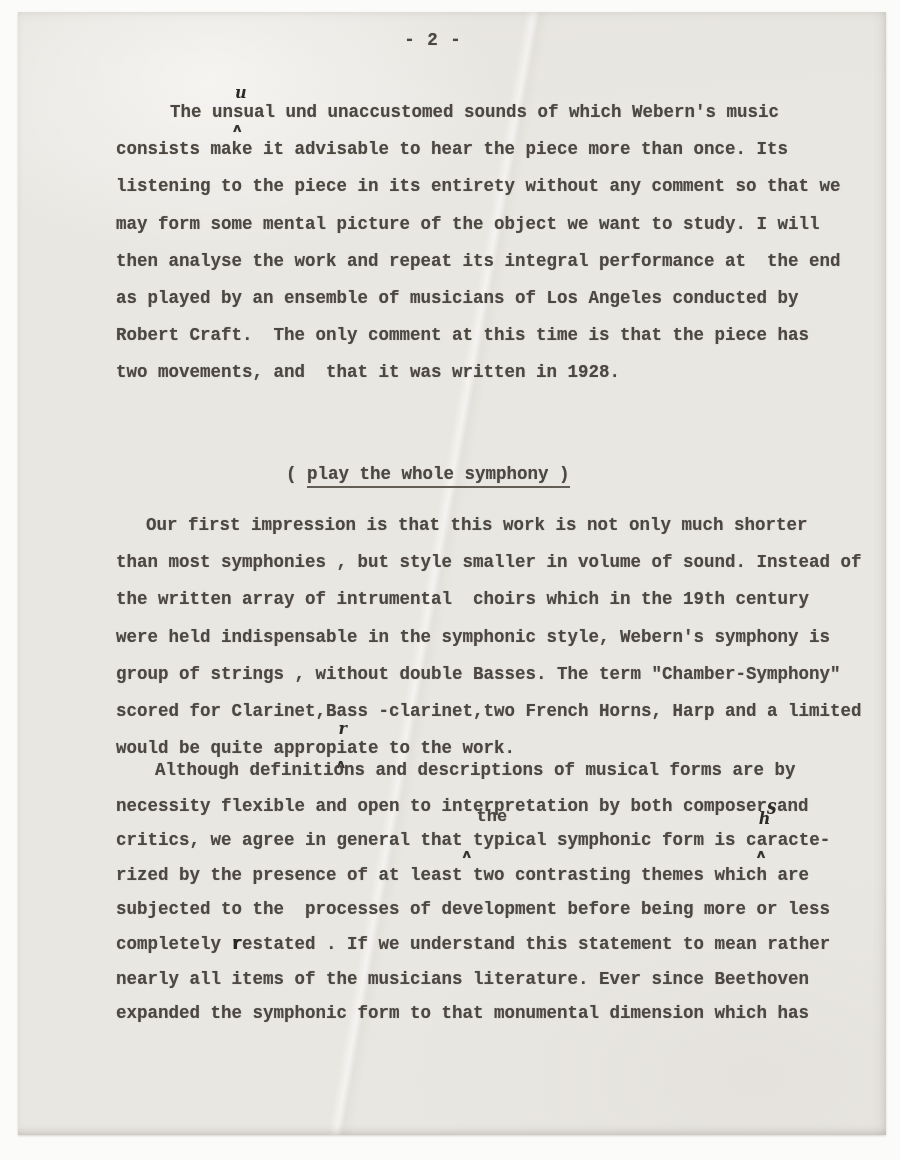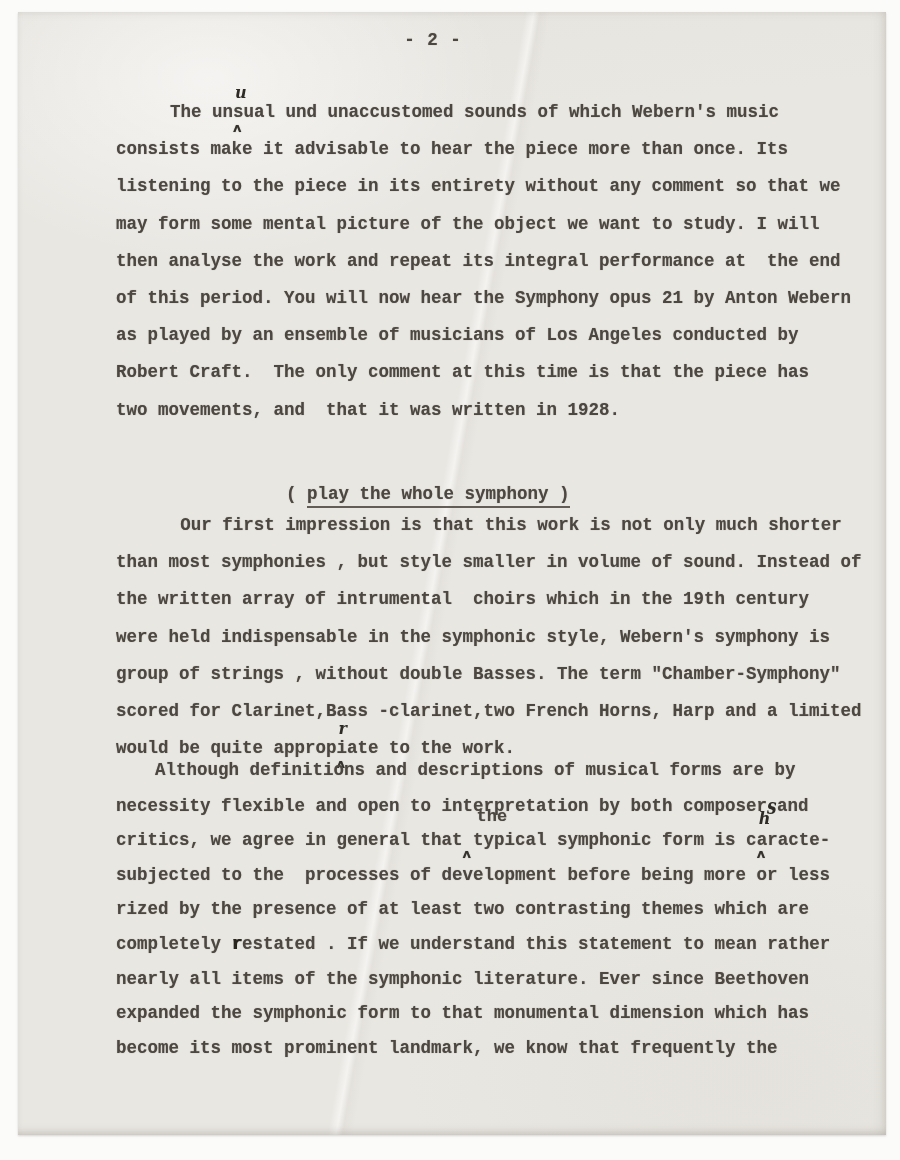--- a/index.html
+++ b/index.html
@@ -28,24 +28,24 @@
   .page-number{
     position:absolute;left:0;right:0;top:16px;margin-right:38px;
     text-align:center;font-size:17.5px;line-height:24px;letter-spacing:1px;
   }
   .para{position:absolute;left:98px;width:760px;font-size:17.5px;}
   .para .line{white-space:pre;}
   .p1{top:82px;line-height:37.2px;}
   .p2{top:495px;line-height:37.2px;}
   .p3{top:741px;line-height:34.6px;}
   .p1 .line:first-child{padding-left:54px;}
-  .p2 .line:first-child{padding-left:30px;text-align:center;}
+  .p2 .line:first-child{padding-left:30px;}
   .p3 .line:first-child{padding-left:39px;}
   .heading{position:absolute;left:268px;top:444px;font-size:17.5px;line-height:37.2px;}
-  .heading .line{white-space:pre;margin-top:20px;}
+  .heading .line{white-space:pre;}
   .underline{border-bottom:2px solid rgba(74,68,60,0.85);padding-bottom:2px;}
   
   .ins{position:relative;display:inline-block;width:0;height:1em;overflow:visible;vertical-align:baseline;}
   .ins-letter{position:absolute;white-space:nowrap;}
   .ins.hand .ins-letter{
     left:2px;top:-26px;
     font-family:"DejaVu Serif",serif;font-style:italic;font-weight:bold;
     font-size:16px;color:#2e2b26;text-shadow:none;
   }
   .ins.typed .ins-letter{
@@ -70,21 +70,20 @@
 
 <div class="paper">
   <div class="page-number ink">- 2 -</div>
 
   <div class="para p1 ink">
       <div class="line">The un<span class="ins hand"><span class="ins-letter">u</span><span class="ins-caret">ʌ</span></span>sual und unaccustomed sounds of which Webern's music</div>
       <div class="line">consists make it advisable to hear the piece more than once. Its</div>
       <div class="line">listening to the piece in its entirety without any comment so that we</div>
       <div class="line">may form some mental picture of the object we want to study. I will</div>
       <div class="line">then analyse the work and repeat its integral performance at  the end</div>
-      <div class="line">of this period. You will now hear the Symphony opus 21 by Anton Webern</div>
       <div class="line">as played by an ensemble of musicians of Los Angeles conducted by</div>
       <div class="line">Robert Craft.  The only comment at this time is that the piece has</div>
       <div class="line">two movements, and  that it was written in 1928.</div>
     </div>
 
   <div class="heading ink">
       <div class="line">( <span class="underline">play the whole symphony )</span></div>
     </div>
 
   <div class="para p2 ink">
@@ -94,20 +93,19 @@
       <div class="line">were held indispensable in the symphonic style, Webern's symphony is</div>
       <div class="line">group of strings , without double Basses. The term "Chamber-Symphony"</div>
       <div class="line">scored for Clarinet,Bass -clarinet,two French Horns, Harp and a limited</div>
       <div class="line">would be quite approp<span class="ins hand"><span class="ins-letter">r</span><span class="ins-caret">ʌ</span></span>iate to the work.</div>
     </div>
 
   <div class="para p3 ink">
       <div class="line">Although definitions and descriptions of musical forms are by</div>
       <div class="line">necessity flexible and open to interpretation by both composer<span class="hand-inline">s</span>and</div>
       <div class="line">critics, we agree in general that<span class="ins typed"><span class="ins-letter">the</span><span class="ins-caret">ʌ</span></span> typical symphonic form is c<span class="ins hand"><span class="ins-letter">h</span><span class="ins-caret">ʌ</span></span>aracte-</div>
+      <div class="line">rized by the presence of at least two contrasting themes which are</div>
       <div class="line">subjected to the  processes of development before being more or less</div>
-      <div class="line">rized by the presence of at least two contrasting themes which are</div>
       <div class="line">completely <span class="overstrike">r</span>estated . If we understand this statement to mean rather</div>
-      <div class="line">nearly all items of the symphonic literature. Ever since Beethoven</div>
+      <div class="line">nearly all items of the musicians literature. Ever since Beethoven</div>
       <div class="line">expanded the symphonic form to that monumental dimension which has</div>
-      <div class="line">become its most prominent landmark, we know that frequently the</div>
     </div>
 </div>
 
 </body></html>

